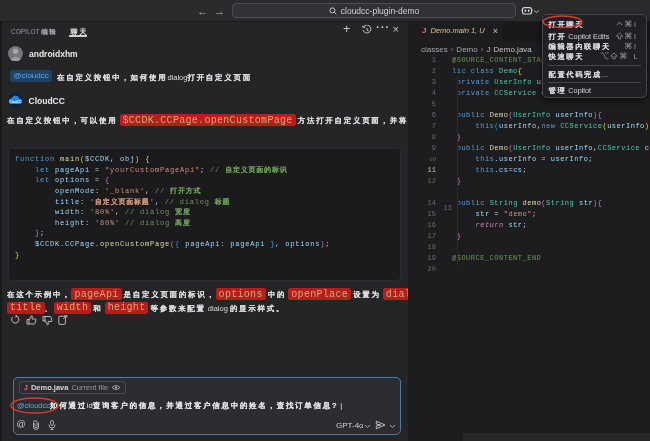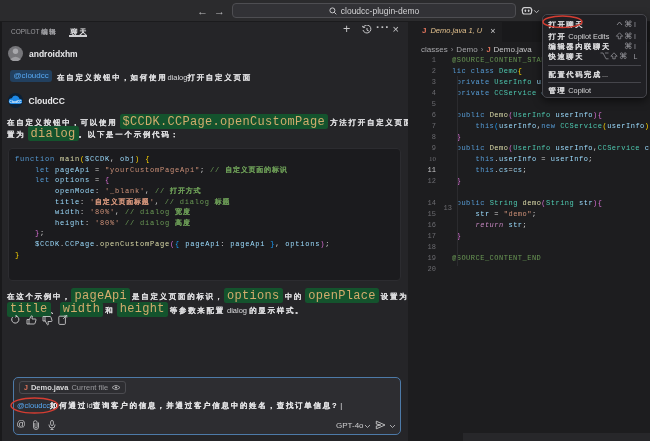--- a/index.html
+++ b/index.html
@@ -15,22 +15,22 @@
   #cmdbox { left:232px; top:3px; width:284px; height:15px; background:#323236; border:1px solid #4e4e52; border-radius:4px;
     color:#d2d2d4; font-size:8.5px; display:flex; align-items:center; justify-content:center; }
   #cmdbox svg { margin-right:4px; }
 
   
   #panel { left:0; top:22px; width:408px; height:419px; background:#252528; }
   .ptab { position:absolute; top:6px; font-size:8.5px; }
 
   .msgname { position:absolute; font-size:8.5px; font-weight:bold; color:#e9e9eb; }
   .bodytext { position:absolute; font-size:7.5px; color:#dcdcde; white-space:nowrap; }
-  .chip { display:inline-block; background:#14532d; border-radius:2.5px; color:#d3ac6d;
-     font-family:"Liberation Mono",monospace; font-size:12px; letter-spacing:0.3px; padding:0.5px 3px; }
+  .chip { display:inline-block; background:#b91c1c; border-radius:2.5px; color:#d3ac6d;
+     font-family:"Liberation Mono",monospace; font-size:10px; letter-spacing:0.3px; padding:0.5px 3px; }
 
   
   #codeblock { left:7.5px; top:148px; width:393px; height:133px; background:#1b1b1e; border-radius:4px;
      border:1px solid #2c2c30; padding:5px 0 0 6.5px; }
   #codeblock .cl { font-family:"Liberation Mono",monospace; font-size:7px; letter-spacing:0.8px;
      height:10.64px; line-height:10.64px; white-space:pre; color:#d4d4d4; }
 
   
   .kw { color:#569cd6;text-align:center; } .cls { color:#4ec9b0; } .fn { color:#dcdcaa; }
   .vr { color:#9cdcfe; } .st { color:#ce9178; } .cm { color:#6a9955; }
@@ -113,21 +113,20 @@
   <div class="bodytext" style="left:57px;top:72.5px"><span class="cjk">在自定义按钮中，如何使用</span>dialog<span class="cjk">打开自定义页面</span></div>
 
   <svg class="abs" style="left:8px;top:93px" width="15" height="15" viewBox="0 0 15 15">
     <circle cx="7.5" cy="7.5" r="7.5" fill="#0d2034"></circle>
     <path d="M3.6 11 a2.9 2.9 0 0 1 0.2-5.8 a3.9 3.9 0 0 1 7.5 0.6 a2.5 2.5 0 0 1 0.3 5.2 Z" fill="#1e88e5"></path>
     <text x="7.6" y="9.9" font-size="2.8" fill="#fff" text-anchor="middle" font-family="Liberation Sans" font-weight="bold">CloudCC</text>
   </svg>
   <div class="msgname" style="left:28.5px;top:95.5px">CloudCC</div>
 
   <div class="bodytext" style="left:7px;top:114px"><span class="cjk">在自定义按钮中，可以使用</span> <span class="chip">$CCDK.CCPage.openCustomPage</span> <span class="cjk">方法打开自定义页面，并将</span> <span class="chip">openPlace</span> <span class="cjk">参数设</span></div>
-  <div class="bodytext" style="left:7px;top:126px"><span class="cjk">置为</span> <span class="chip">dialog</span><span class="cjk">。以下是一个示例代码：</span></div>
 
   <div class="abs" id="codeblock">
     <div class="cl"><span class="kw">function</span> <span class="fn">main</span><span class="gd">(</span><span class="vr">$CCDK</span>, <span class="vr">obj</span><span class="gd">)</span> <span class="gd">{</span></div>
     <div class="cl">    <span class="kw">let</span> <span class="vr">pageApi</span> = <span class="st">"yourCustomPageApi"</span>; <span class="cm">// <span class="ck">自定义页面的标识</span></span></div>
     <div class="cl">    <span class="kw">let</span> <span class="vr">options</span> = <span class="pk">{</span></div>
     <div class="cl">        <span class="vr">openMode</span>: <span class="st">'_blank'</span>, <span class="cm">// <span class="ck">打开方式</span></span></div>
     <div class="cl">        <span class="vr">title</span>: <span class="st">'<span class="ck">自定义页面标题</span>'</span>, <span class="cm">// dialog <span class="ck">标题</span></span></div>
     <div class="cl">        <span class="vr">width</span>: <span class="st">'80%'</span>, <span class="cm">// dialog <span class="ck">宽度</span></span></div>
     <div class="cl">        <span class="vr">height</span>: <span class="st">'80%'</span> <span class="cm">// dialog <span class="ck">高度</span></span></div>
     <div class="cl">    <span class="pk">}</span>;</div>
@@ -186,21 +185,21 @@
   </div>
 
   <svg class="abs" style="left:8px;top:395px;z-index:30" width="55" height="21" viewBox="0 0 55 21">
     <ellipse cx="26.5" cy="10.5" rx="23.5" ry="7.6" fill="none" stroke="#d43d32" stroke-width="1.5"></ellipse>
   </svg>
 
   <div class="abs" id="editor">
     <div id="tabbar"></div>
     <div id="tab1">
       <span style="color:#e0745c;font-weight:bold;margin-left:14px;font-size:8px">J</span>
-      <span style="color:#e2c08d;font-style:italic;margin-left:4px">Demo.java 1, U</span>
+      <span style="color:#e2c08d;font-style:italic;margin-left:4px">Demo.main 1, U</span>
       <span style="color:#c8c8ca;margin-left:8px;font-size:9px">×</span>
     </div>
     <div id="crumbs">
       <span style="margin-left:13px">classes</span>
         <span style="margin:0 3px;color:#8a8a8e">›</span>
         <span>Demo</span>
         <span style="margin:0 3px;color:#8a8a8e">›</span>
       <span style="color:#e0745c;font-weight:bold;font-size:7.5px">J</span>
         <span style="margin-left:3px;color:#c6c6c8">Demo.java</span>
     </div>

